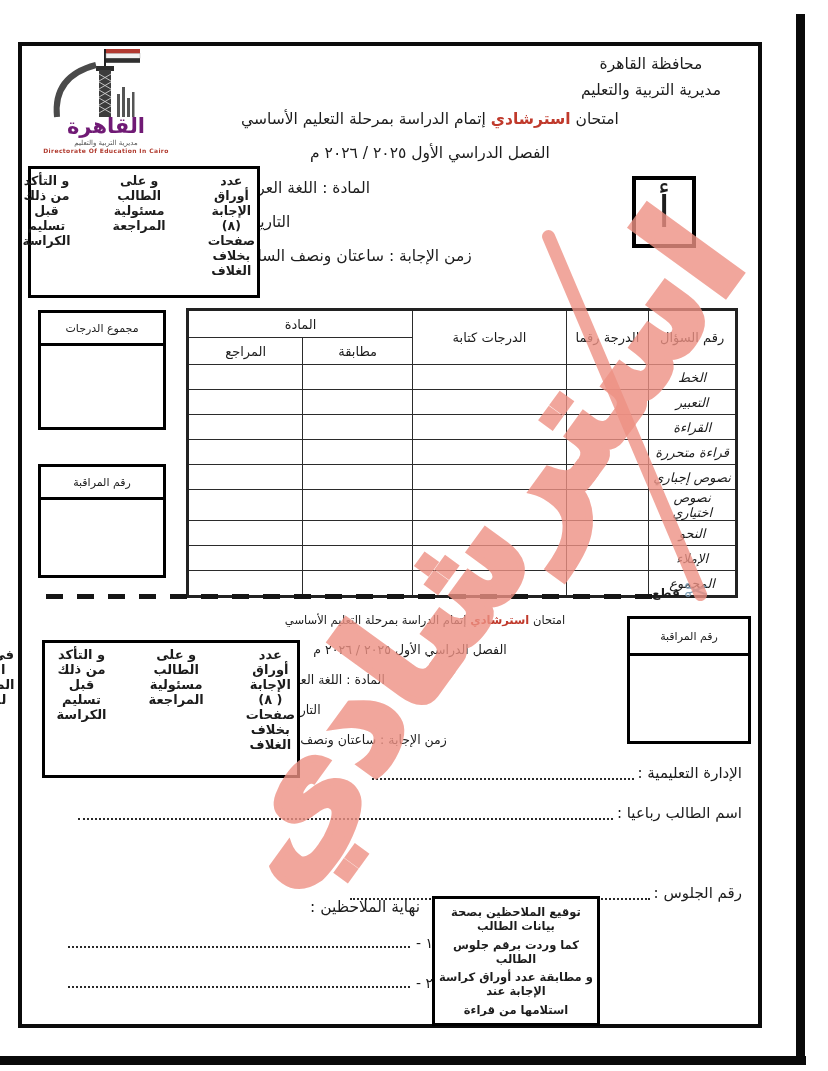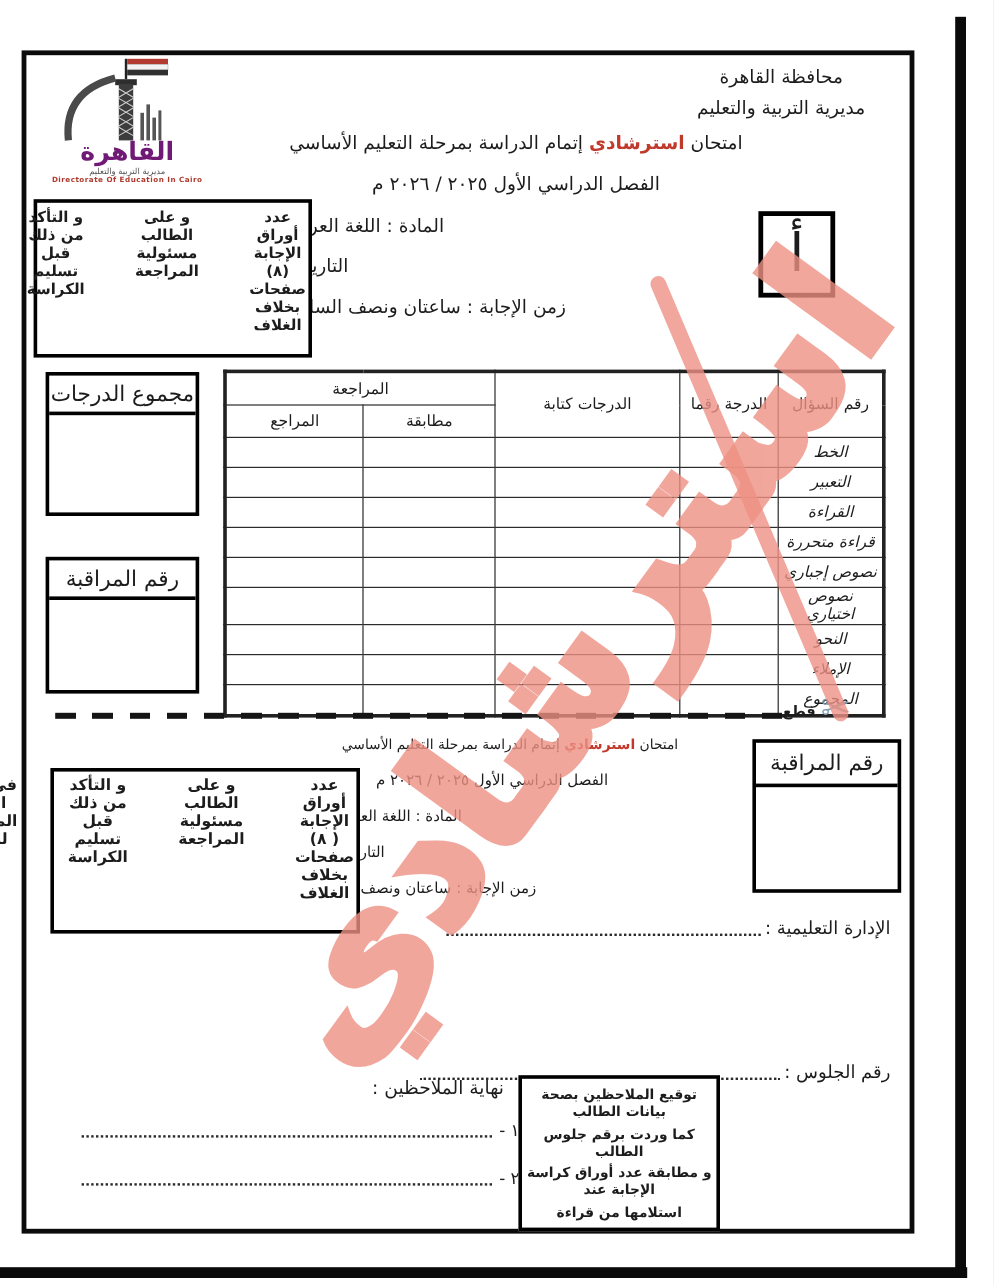--- a/index.html
+++ b/index.html
@@ -34,21 +34,21 @@
 
   .model-box{position:absolute;left:632px;top:176px;width:56px;height:64px;border:4px solid #000;
     display:flex;align-items:center;justify-content:center;font-size:44px;line-height:1;}
 
   .notice{border:3px solid #000;display:flex;flex-direction:row;justify-content:space-around;
     text-align:center;font-weight:bold;background:#fff;gap:42px;}
   .notice1{position:absolute;left:28px;top:166px;width:222px;height:118px;font-size:12.5px;padding:4px 2px;}
   .notice2{position:absolute;left:30px;top:640px;width:248px;height:124px;font-size:13px;padding:4px 2px;margin-left:12px;}
 
   .labelbox{position:absolute;border:3px solid #000;background:#fff;}
-  .labelbox .lb-head{border-bottom:3px solid #000;height:30px;display:flex;align-items:center;justify-content:center;font-size:18px;}
+  .labelbox .lb-head{border-bottom:3px solid #000;height:30px;display:flex;align-items:center;justify-content:center;font-size:11px;}
   .totals{left:38px;top:310px;width:122px;height:114px;}
   .monitor1{left:38px;top:464px;width:122px;height:108px;}
   .monitor2{left:627px;top:616px;width:118px;height:122px;}
   .monitor2 .lb-head{height:34px;}
 
   
   .score-table{position:absolute;left:186px;top:308px;}
   table{border-collapse:collapse;width:552px;table-layout:fixed;border:3px solid #222;}
   th,td{border:1.6px solid #2b2b2b;font-size:13px;font-weight:normal;padding:0 3px;text-align:center;}
   thead th{height:26px;}
@@ -167,21 +167,21 @@
           <col style="width:15%">
           <col style="width:28%">
           <col style="width:20%">
           <col style="width:21%">
         </colgroup>
       <thead>
         <tr>
           <th rowspan="2">رقم السؤال</th>
           <th rowspan="2">الدرجة رقما</th>
           <th rowspan="2">الدرجات كتابة</th>
-          <th colspan="2">المراجعة</th>
+          <th colspan="2">المادة</th>
         </tr>
         <tr>
           <th>مطابقة</th>
           <th>المراجع</th>
         </tr>
       </thead>
       <tbody>
         <tr>
             <td>الخط</td>
             <td></td>
@@ -271,20 +271,24 @@
     <div>عدد أوراق الإجابة ( ٨) صفحات بخلاف الغلاف</div>
     <div>و على الطالب مسئولية المراجعة</div>
     <div>و التأكد من ذلك قبل تسليم الكراسة</div>
     <div>في نهاية الوقت المخصص للإجابة</div>
   </div>
 
   <div class="field f1">
     <span class="flabel">الإدارة التعليمية  :</span>
     <span class="dots"></span>
   </div>
+  <div class="field f2">
+    <span class="flabel">اسم الطالب رباعيا :</span>
+    <span class="dots"></span>
+  </div>
   <div class="field f4">
     <span class="flabel">رقم الجلوس :</span>
     <span class="dots"></span>
   </div>
 
   <div class="obs-title">نهاية الملاحظين :</div>
   <div class="obs-line ol1">
     <span class="obs-num">١ -</span>
     <span class="dots"></span>
   </div>

